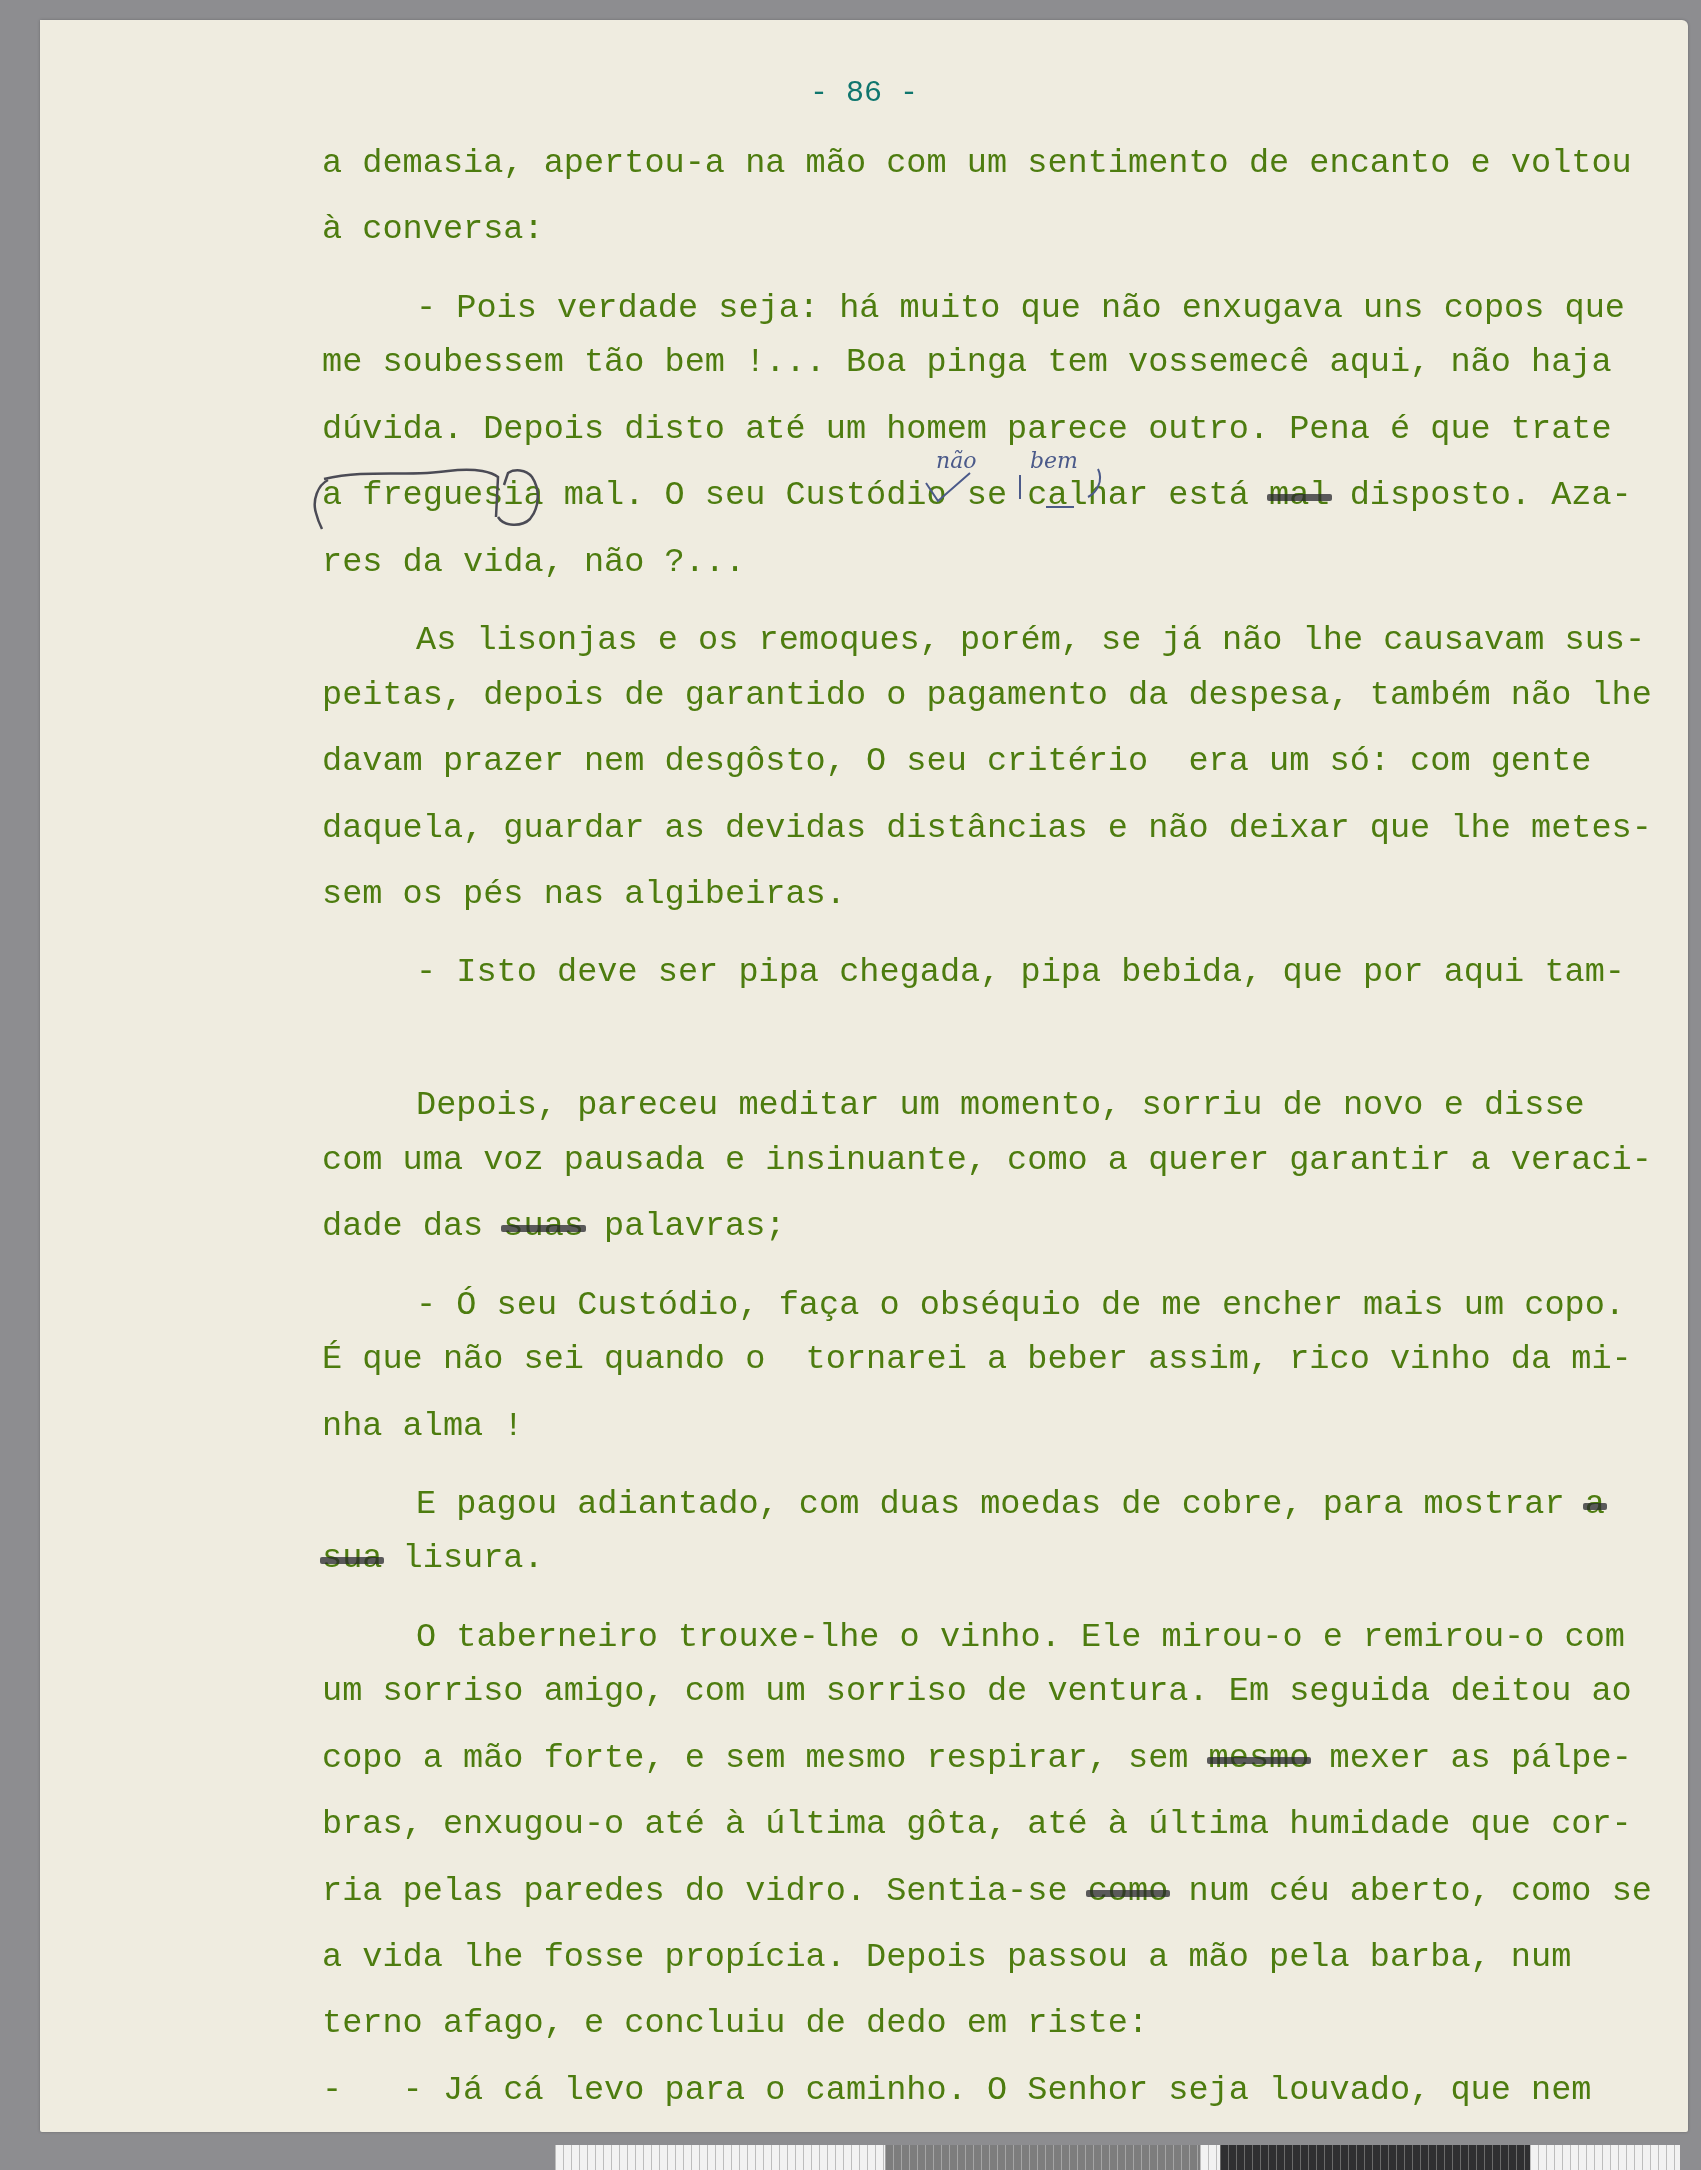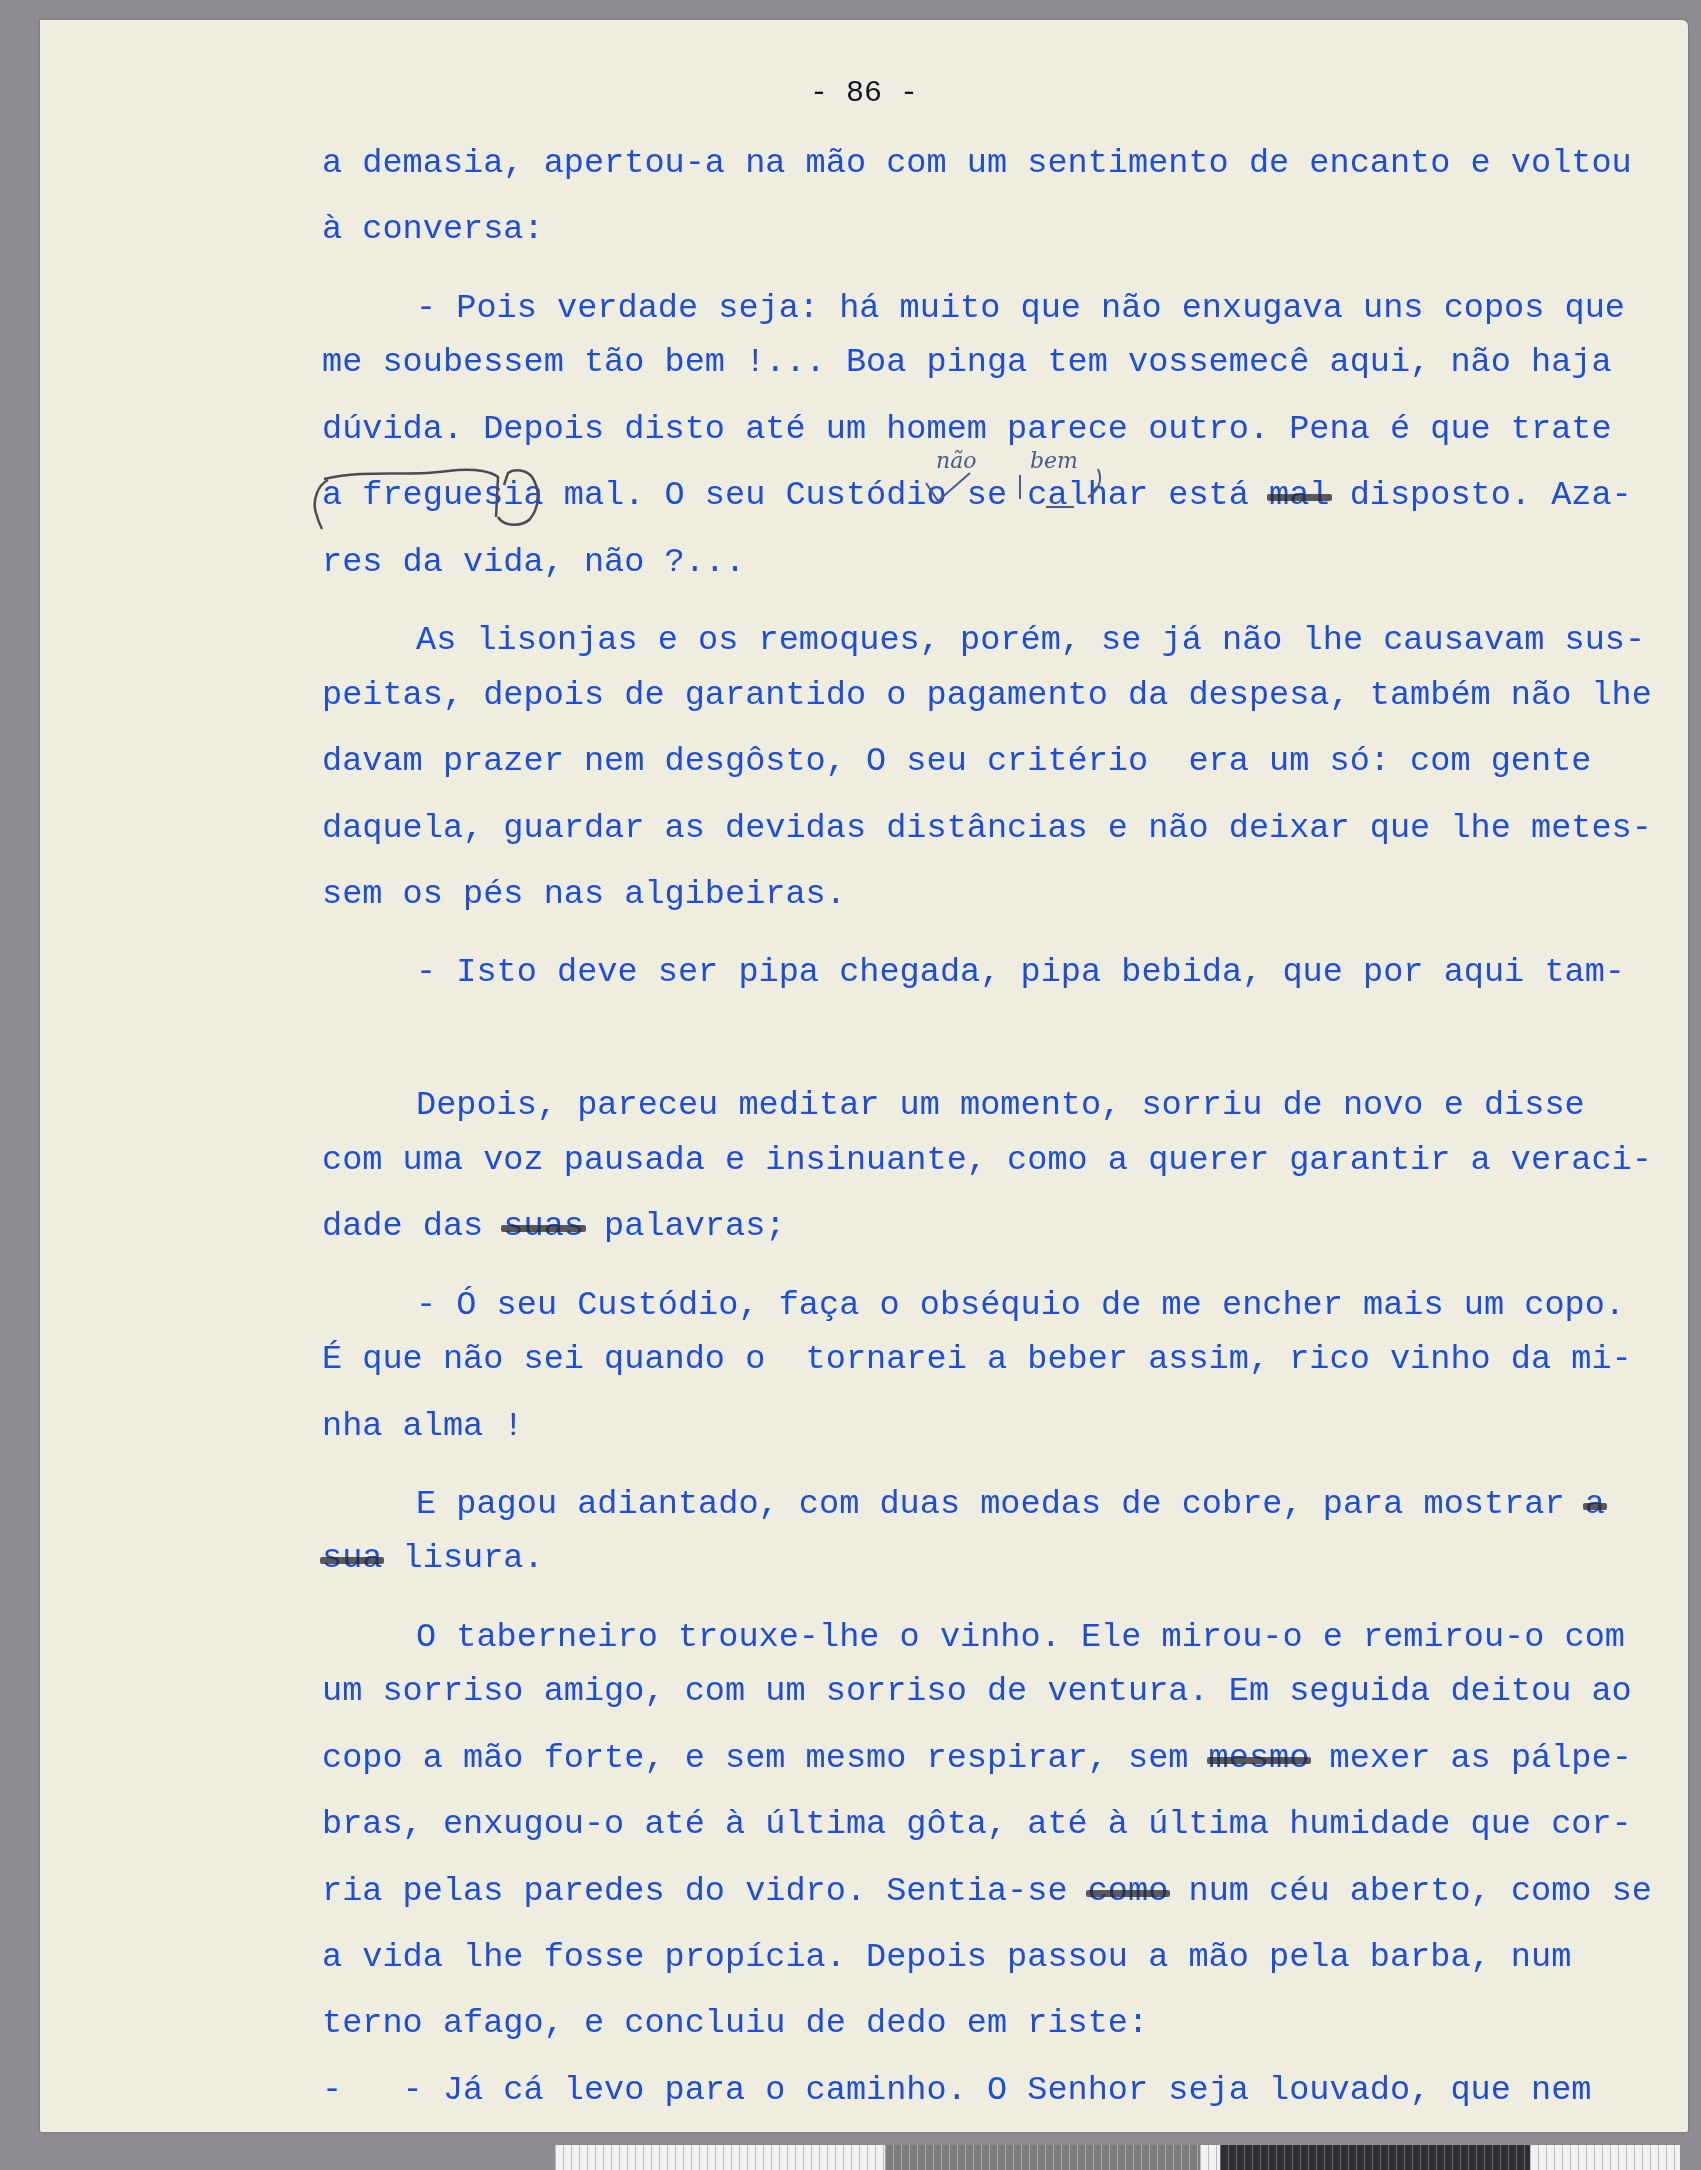--- a/index.html
+++ b/index.html
@@ -11,26 +11,26 @@
   }
   .paper {
     position: absolute; left: 40px; top: 20px;
     width: 1648px; height: 2112px;
     background: #efece0;
     border-radius: 0 6px 2px 2px;
     box-shadow: 0 0 3px rgba(0,0,0,0.25);
   }
   .page-number {
     position: absolute; top: 56px; left: 0; width: 100%;
-    text-align: center; font-size: 30px; color: #0f172a;
+    text-align: center; font-size: 30px; color: #0f766e;
     letter-spacing: 0;
   }
   .line {
     position: absolute; left: 282px;
-    font-size: 33.6px; line-height: 40px; color: #1d4ed8;
+    font-size: 33.6px; line-height: 40px; color: #4d7c0f;
     white-space: pre; letter-spacing: 0;
   }
   .indent { left: 376px; margin-top: 12px; }
   .struck { position: relative; }
   .struck::after {
     content: ""; position: absolute; left: -2px; right: -2px; top: 48%;
     height: 7px; background: rgba(40,40,45,0.75); border-radius: 2px;
   }
   .ink { color: #4b5a8a; font-family: "DejaVu Serif", serif; font-style: italic; }
   .ann { position: absolute; }

